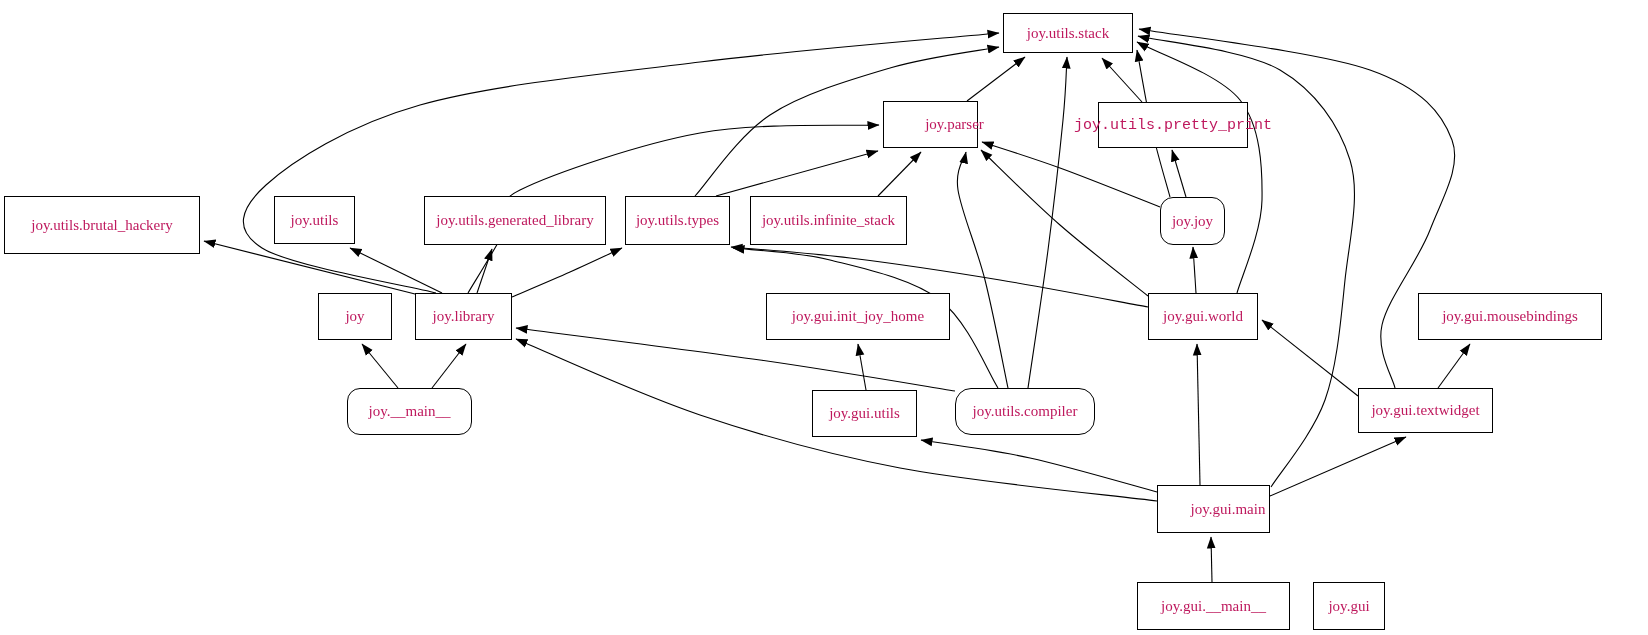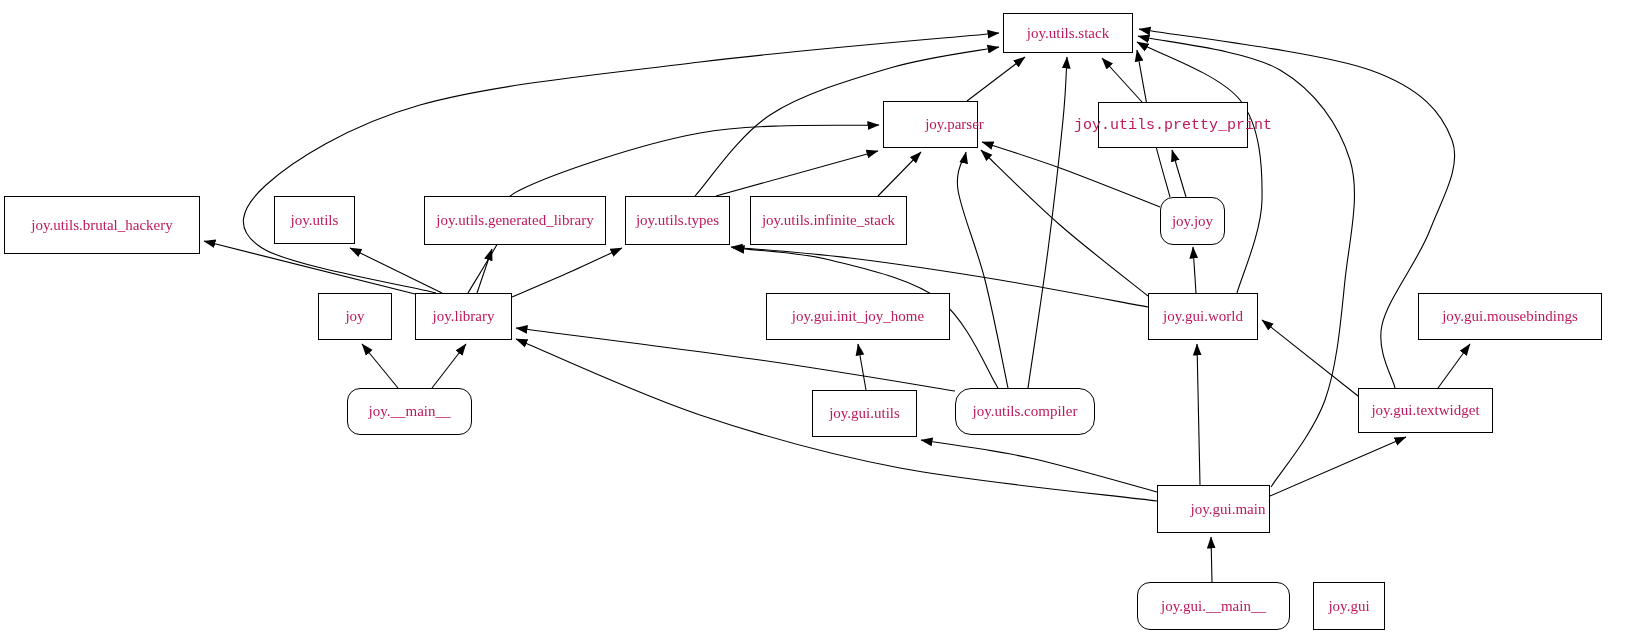--- a/index.html
+++ b/index.html
@@ -139,20 +139,20 @@
       </div>
       <div class="graph-node" style="left: 955px; top: 388px; width: 140px; height: 47px; border-radius: 16px;">
         <span>joy.utils.compiler</span>
       </div>
       <div class="graph-node" style="left: 1358px; top: 388px; width: 135px; height: 45px;">
         <span>joy.gui.textwidget</span>
       </div>
       <div class="graph-node" style="left: 1157px; top: 485px; width: 113px; height: 48px; padding-left: 29px;">
         <span>joy.gui.main</span>
       </div>
-      <div class="graph-node" style="left: 1137px; top: 582px; width: 153px; height: 48px; border-radius: 13px;">
+      <div class="graph-node" style="left: 1137px; top: 582px; width: 153px; height: 48px;">
         <span>joy.gui.__main__</span>
       </div>
       <div class="graph-node" style="left: 1313px; top: 582px; width: 72px; height: 48px;">
         <span>joy.gui</span>
       </div>
     </div>
 </div>
 
 </body></html>

